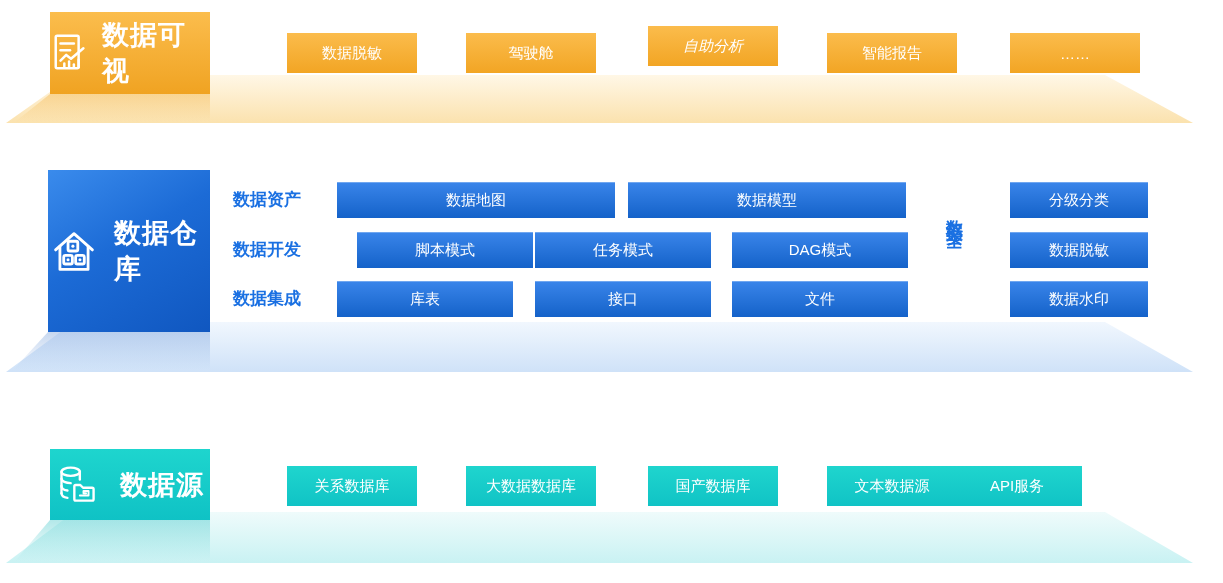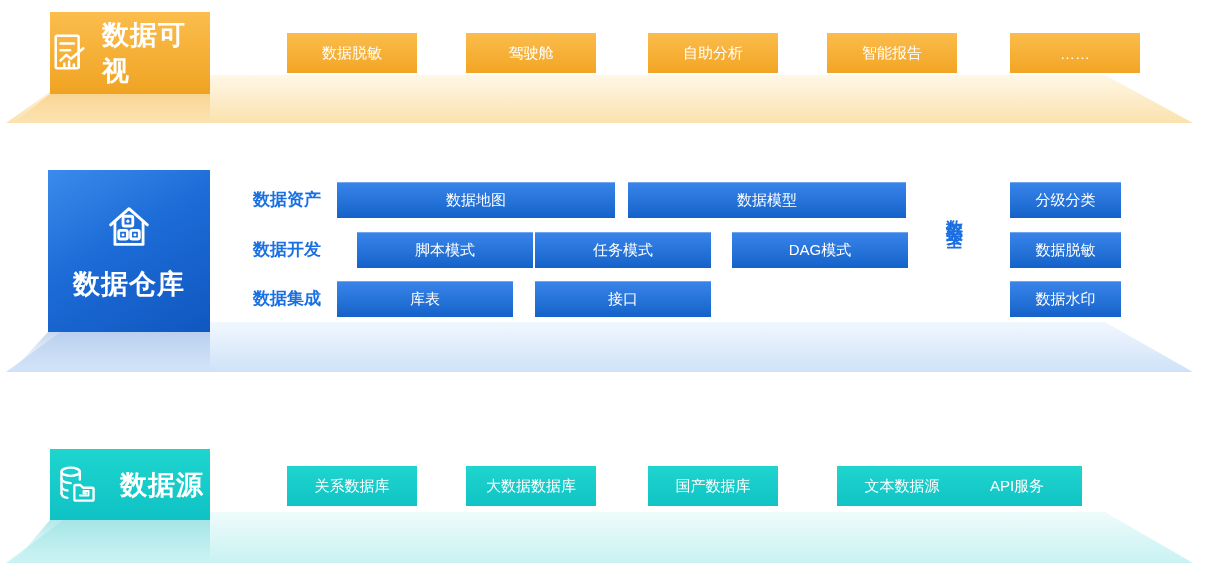--- a/index.html
+++ b/index.html
@@ -24,39 +24,39 @@
     background:linear-gradient(180deg,rgba(70,125,205,.30),rgba(70,125,205,0));
     clip-path:polygon(35px 0,100% 0,100% 100%,0 100%);}
   .c-cyan{left:15px;top:520px;width:195px;height:41px;
     background:linear-gradient(180deg,rgba(18,185,188,.32),rgba(18,185,188,0));
     clip-path:polygon(35px 0,100% 0,100% 100%,0 100%);}
   
   .mainbox{position:absolute;display:flex;align-items:center;justify-content:center;
     color:#fff;font-weight:bold;font-size:27px;letter-spacing:1px;}
   .mb-orange{left:50px;top:12px;width:160px;height:82px;gap:10px;
     background:linear-gradient(180deg,#fbbd4d 0%,#f0a322 100%);}
-  .mb-blue{left:48px;top:170px;width:162px;height:162px;flex-direction:column;gap:14px;
+  .mb-blue{left:48px;top:170px;width:162px;height:162px;gap:14px;
     background:linear-gradient(150deg,#3a8bec 0%,#1c6bd6 45%,#1057c0 100%);}
   .mb-cyan{left:50px;top:449px;width:160px;height:71px;gap:20px;
     background:linear-gradient(180deg,#1ed5ce 0%,#0fc2c5 100%);}
   .ic{display:flex;align-items:center;justify-content:center;}
   
   .btn{position:absolute;display:flex;align-items:center;justify-content:center;
     color:#fff;font-size:15px;cursor:pointer;white-space:nowrap;}
   .btn.orange{background:linear-gradient(180deg,#fbbc4c 0%,#f2a524 100%);}
   .btn.blue{background:linear-gradient(180deg,#3a85ea 0%,#1462c9 100%);
     box-shadow:inset 0 1px 0 rgba(255,255,255,.28);}
   .btn.cyan{background:linear-gradient(180deg,#1fd5ce 0%,#10c3c5 100%);}
   .w130{width:130px;height:40px;}
   .wide{width:278px;height:36px;}
   .w176{width:176px;height:36px;}
-  .w133{width:111px;height:36px;}
+  .w133{width:138px;height:36px;}
   
   .rowlabel{position:absolute;left:233px;width:86px;height:36px;line-height:36px;
-    color:#1a70e2;font-weight:bold;font-size:17px;margin-left:20px;}
+    color:#1a70e2;font-weight:bold;font-size:17px;}
   .seclabel{position:absolute;left:943px;top:206px;height:96px;
     writing-mode:vertical-rl;text-orientation:upright;
     color:#1a70e2;font-weight:bold;font-size:17px;letter-spacing:4px;}
   svg{display:block;}
 </style>
 </head>
 <body>
 
 <div class="stage">
 
@@ -74,21 +74,21 @@
         <line x1="20" y1="37" x2="20" y2="31"></line>
         <line x1="25" y1="37" x2="25" y2="34"></line>
         <line x1="30" y1="37" x2="30" y2="29"></line>
       </svg>
     </span>
     <span>数据可视</span>
   </div>
 
   <div class="btn orange w130" style="left:287px;top:33px;">数据脱敏</div>
   <div class="btn orange w130" style="left:466px;top:33px;">驾驶舱</div>
-  <div class="btn orange w130" style="left:648px;top:33px;">自助分析</div>
+  <div class="btn orange w130" style="left:648px;top:26px;font-style:italic;">自助分析</div>
   <div class="btn orange w130" style="left:827px;top:33px;">智能报告</div>
   <div class="btn orange w130" style="left:1010px;top:33px;">……</div>
 
   <div class="platform p-blue"></div>
   <div class="cast c-blue"></div>
 
   <div class="mainbox mb-blue">
     <span class="ic">
       <svg width="52" height="52" viewBox="0 0 48 48" fill="none" stroke="#ffffff" stroke-width="2.6" stroke-linecap="round" stroke-linejoin="round">
         <polyline points="7,23 24,8 41,23"></polyline>
@@ -110,20 +110,21 @@
 
   <div class="btn blue wide" style="left:337px;top:182px;">数据地图</div>
   <div class="btn blue wide" style="left:628px;top:182px;">数据模型</div>
 
   <div class="btn blue w176" style="left:357px;top:232px;">脚本模式</div>
   <div class="btn blue w176" style="left:535px;top:232px;">任务模式</div>
   <div class="btn blue w176" style="left:732px;top:232px;">DAG模式</div>
 
   <div class="btn blue w176" style="left:337px;top:281px;">库表</div>
   <div class="btn blue w176" style="left:535px;top:281px;">接口</div>
+  <div class="btn blue w176" style="left:732px;top:281px;">文件</div>
 
   <div class="seclabel">数据安全</div>
 
   <div class="btn blue w133" style="left:1010px;top:182px;">分级分类</div>
   <div class="btn blue w133" style="left:1010px;top:232px;">数据脱敏</div>
   <div class="btn blue w133" style="left:1010px;top:281px;">数据水印</div>
 
   <div class="platform p-cyan"></div>
   <div class="cast c-cyan"></div>
 
@@ -139,16 +140,16 @@
         <path d="M20 39.5 V25.5 q0 -1.5 1.5 -1.5 h5 l3 3 h10 q1.5 0 1.5 1.5 v11 q0 1.5 -1.5 1.5 h-18 q-1.5 0 -1.5 -1.5 z"></path>
         <path d="M26 35.5 h9.5 v-5 h-5.5 v2.5 h2.8" stroke-width="2.1"></path>
       </svg>
     </span>
     <span>数据源</span>
   </div>
 
   <div class="btn cyan w130" style="left:287px;top:466px;">关系数据库</div>
   <div class="btn cyan w130" style="left:466px;top:466px;">大数据数据库</div>
   <div class="btn cyan w130" style="left:648px;top:466px;">国产数据库</div>
-  <div class="btn cyan w130" style="left:827px;top:466px;margin-left:10px;">文本数据源</div>
+  <div class="btn cyan w130" style="left:827px;top:466px;">文本数据源</div>
   <div class="btn cyan w130" style="left:952px;top:466px;">API服务</div>
 
 </div>
 
 </body></html>

